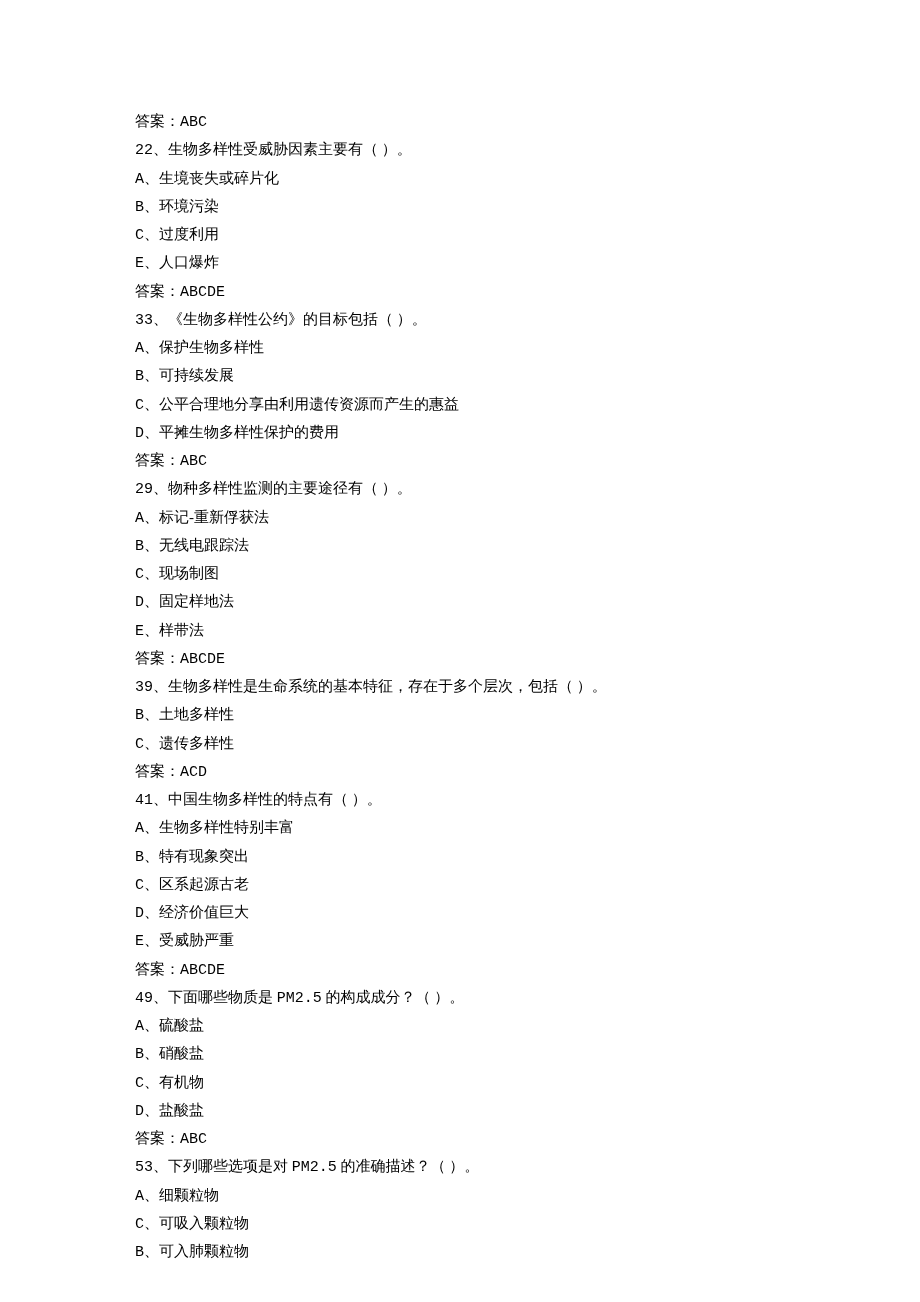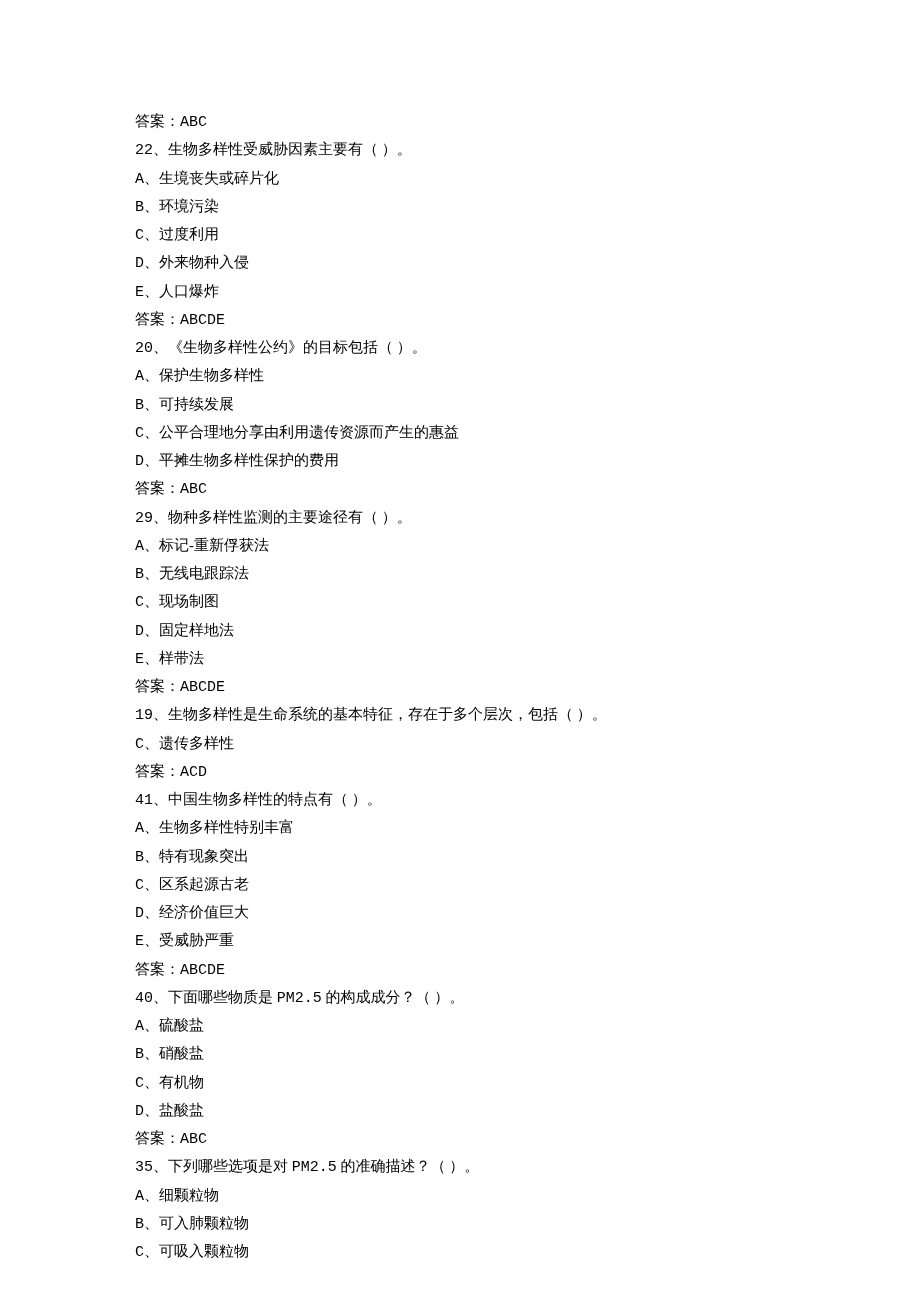--- a/index.html
+++ b/index.html
@@ -25,50 +25,50 @@
 </head>
 <body>
 
 <div class="page">
   <div id="content">
       <div class="line">答案：<span class="roman">ABC</span></div>
       <div class="line"><span class="roman">22</span>、生物多样性受威胁因素主要有（ ）。</div>
       <div class="line"><span class="roman">A</span>、生境丧失或碎片化</div>
       <div class="line"><span class="roman">B</span>、环境污染</div>
       <div class="line"><span class="roman">C</span>、过度利用</div>
-      <div class="line"><span class="roman">D</span>、外来物种入侵</div>
       <div class="line"><span class="roman">E</span>、人口爆炸</div>
       <div class="line">答案：<span class="roman">ABCDE</span></div>
-      <div class="line"><span class="roman">20</span>、《生物多样性公约》的目标包括（ ）。</div>
+      <div class="line"><span class="roman">33</span>、《生物多样性公约》的目标包括（ ）。</div>
       <div class="line"><span class="roman">A</span>、保护生物多样性</div>
       <div class="line"><span class="roman">B</span>、可持续发展</div>
       <div class="line"><span class="roman">C</span>、公平合理地分享由利用遗传资源而产生的惠益</div>
       <div class="line"><span class="roman">D</span>、平摊生物多样性保护的费用</div>
       <div class="line">答案：<span class="roman">ABC</span></div>
       <div class="line"><span class="roman">29</span>、物种多样性监测的主要途径有（ ）。</div>
       <div class="line"><span class="roman">A</span>、标记-重新俘获法</div>
       <div class="line"><span class="roman">B</span>、无线电跟踪法</div>
       <div class="line"><span class="roman">C</span>、现场制图</div>
       <div class="line"><span class="roman">D</span>、固定样地法</div>
       <div class="line"><span class="roman">E</span>、样带法</div>
       <div class="line">答案：<span class="roman">ABCDE</span></div>
-      <div class="line"><span class="roman">19</span>、生物多样性是生命系统的基本特征，存在于多个层次，包括（ ）。</div>
+      <div class="line"><span class="roman">39</span>、生物多样性是生命系统的基本特征，存在于多个层次，包括（ ）。</div>
+      <div class="line"><span class="roman">B</span>、土地多样性</div>
       <div class="line"><span class="roman">C</span>、遗传多样性</div>
       <div class="line">答案：<span class="roman">ACD</span></div>
       <div class="line"><span class="roman">41</span>、中国生物多样性的特点有（ ）。</div>
       <div class="line"><span class="roman">A</span>、生物多样性特别丰富</div>
       <div class="line"><span class="roman">B</span>、特有现象突出</div>
       <div class="line"><span class="roman">C</span>、区系起源古老</div>
       <div class="line"><span class="roman">D</span>、经济价值巨大</div>
       <div class="line"><span class="roman">E</span>、受威胁严重</div>
       <div class="line">答案：<span class="roman">ABCDE</span></div>
-      <div class="line"><span class="roman">40</span>、下面哪些物质是 <span class="roman">PM2.5</span> 的构成成分？（ ）。</div>
+      <div class="line"><span class="roman">49</span>、下面哪些物质是 <span class="roman">PM2.5</span> 的构成成分？（ ）。</div>
       <div class="line"><span class="roman">A</span>、硫酸盐</div>
       <div class="line"><span class="roman">B</span>、硝酸盐</div>
       <div class="line"><span class="roman">C</span>、有机物</div>
       <div class="line"><span class="roman">D</span>、盐酸盐</div>
       <div class="line">答案：<span class="roman">ABC</span></div>
-      <div class="line"><span class="roman">35</span>、下列哪些选项是对 <span class="roman">PM2.5</span> 的准确描述？（ ）。</div>
+      <div class="line"><span class="roman">53</span>、下列哪些选项是对 <span class="roman">PM2.5</span> 的准确描述？（ ）。</div>
       <div class="line"><span class="roman">A</span>、细颗粒物</div>
+      <div class="line"><span class="roman">C</span>、可吸入颗粒物</div>
       <div class="line"><span class="roman">B</span>、可入肺颗粒物</div>
-      <div class="line"><span class="roman">C</span>、可吸入颗粒物</div>
     </div>
 </div>
 
 </body></html>

